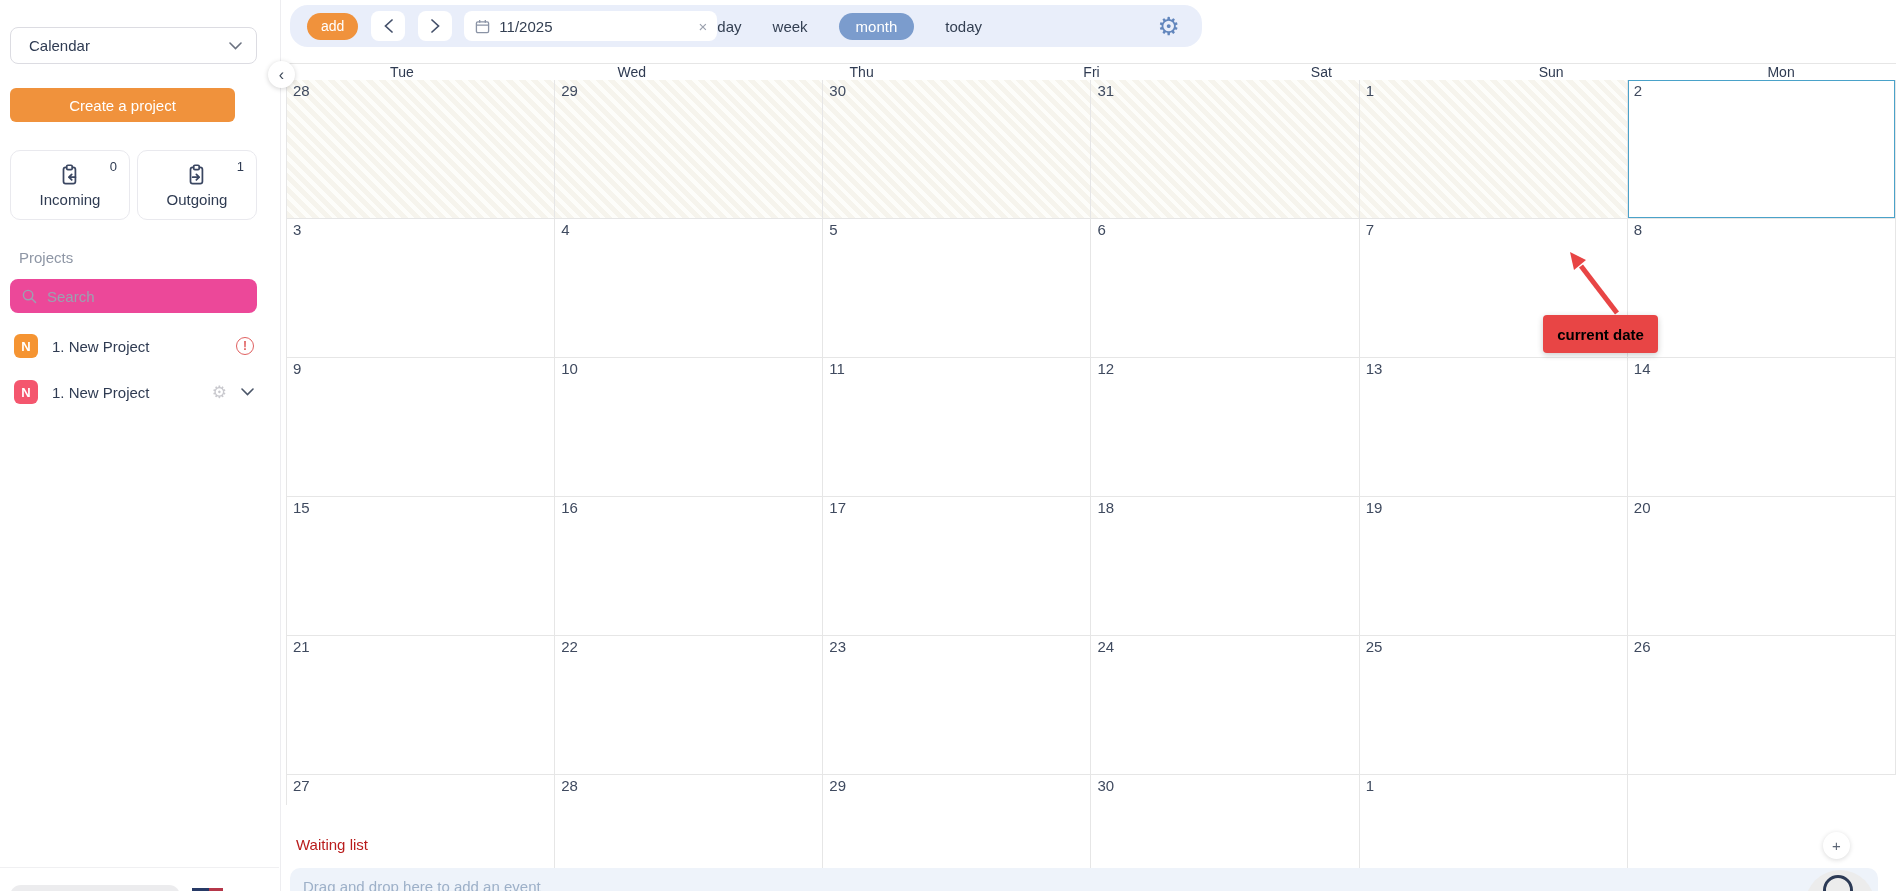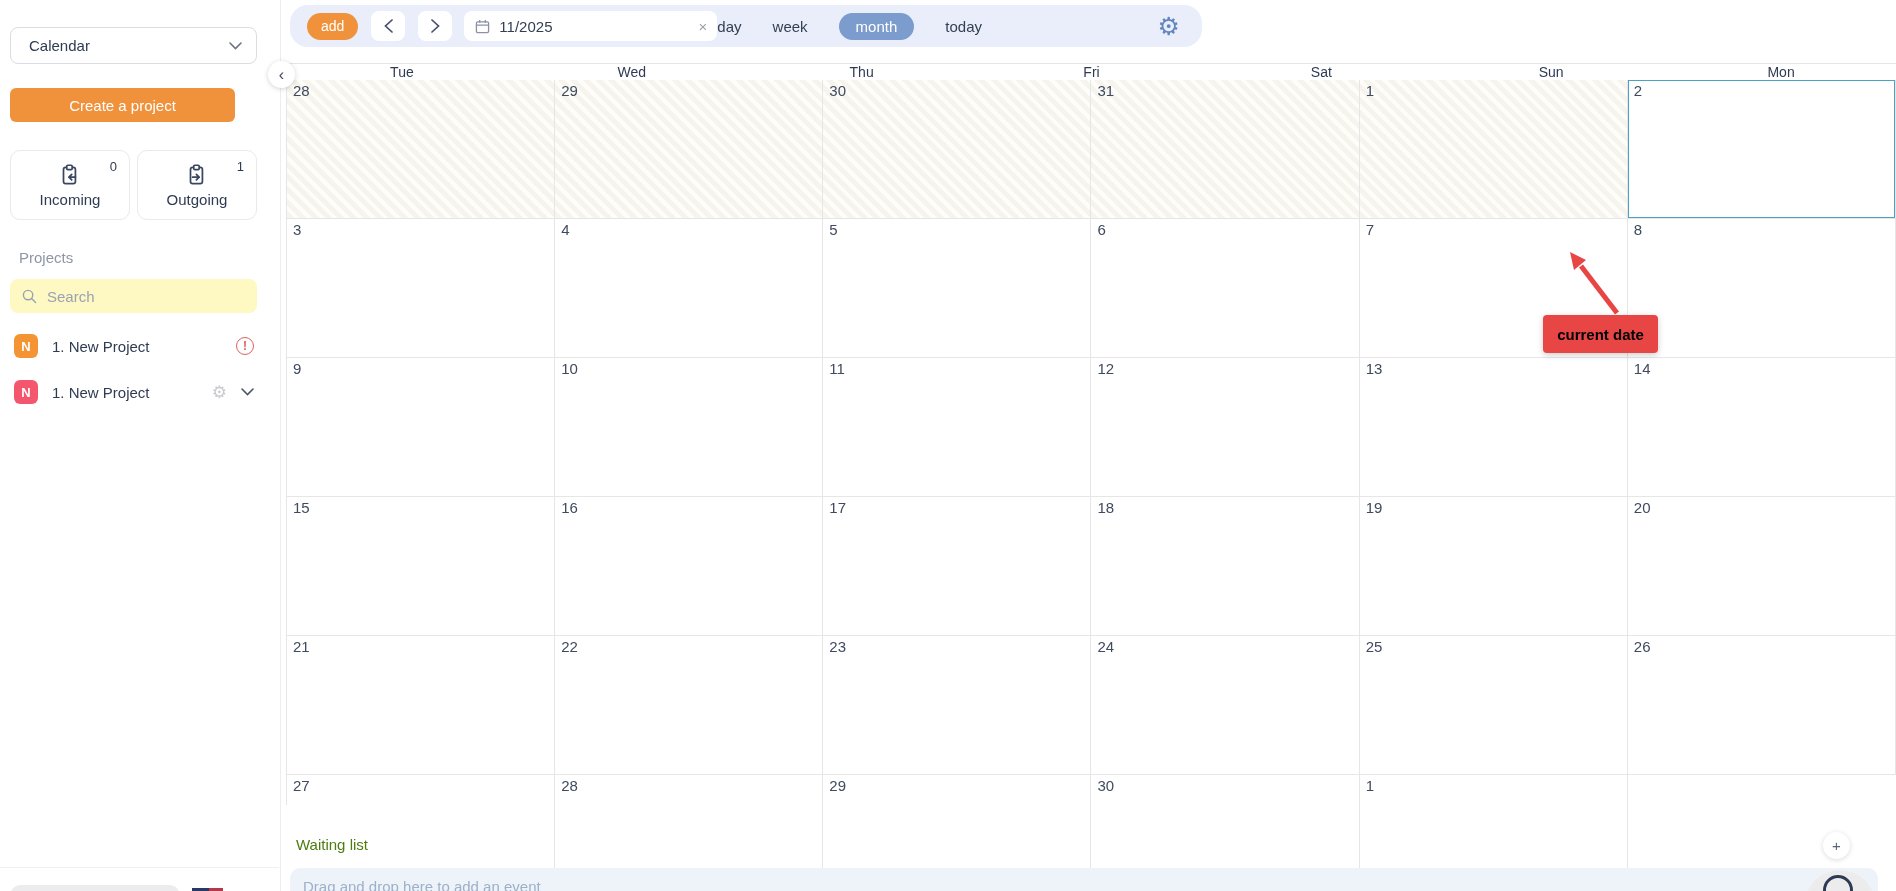--- a/index.html
+++ b/index.html
@@ -17,21 +17,21 @@
   .create-btn { display:block; margin:24px 23px 0 10px; width:225px; height:34px; border:none;
     border-radius:6px; background:#f0923c; color:#fff; font-size:15px; cursor:pointer;
     font-family:"Liberation Sans", sans-serif; }
   .cards { display:flex; gap:7px; margin:28px 23px 0 10px; }
   .card { flex:1; height:70px; border:1px solid #e9e9ee; border-radius:10px; background:#fff;
     position:relative; display:flex; flex-direction:column; align-items:center; justify-content:center;
     cursor:pointer; }
   .card .count { position:absolute; top:8px; right:12px; font-size:13px; color:#2f3b52; }
   .card .clabel { font-size:15px; color:#2f3b52; margin-top:3px; }
   .projects-label { margin:29px 0 0 19px; font-size:15px; color:#8e96a5; }
-  .search { margin:13px 23px 0 10px; height:34px; background:#fef9c3; border-radius:8px;
+  .search { margin:13px 23px 0 10px; height:34px; background:#ec4899; border-radius:8px;
     display:flex; align-items:center; padding:0 10px 0 12px; }
   .search input { border:none; background:transparent; outline:none; margin-left:10px; width:170px;
     font-size:15px; color:#2f3b52; font-family:"Liberation Sans", sans-serif; }
   .search input::placeholder { color:#9aa2b1; }
   .proj-row { display:flex; align-items:center; height:26px; margin:20px 26px 0 14px; cursor:pointer; }
   .avatar { width:24px; height:24px; border-radius:6px; color:#fff; font-size:13px; font-weight:bold;
     display:flex; align-items:center; justify-content:center; }
   .pname { margin-left:14px; font-size:15px; color:#2f3b52; }
   .trail { margin-left:auto; display:flex; align-items:center; gap:14px; }
   .alert { width:18px; height:18px; border:1.5px solid #e06060; border-radius:50%; color:#e06060;
@@ -78,21 +78,21 @@
   .dnum { position:absolute; top:2px; left:6px; font-size:15px; color:#3f4a5f; }
 
   
   .annotation { position:absolute; left:1543px; top:315px; width:115px; height:38px; background:#e84545;
     border-radius:4px; color:#000000; font-size:15px; font-weight:bold; display:flex; align-items:center;
     justify-content:center; box-shadow:0 2px 6px rgba(0,0,0,.2); z-index:6; }
   .arrow-svg { position:absolute; left:1540px; top:240px; width:120px; height:120px; z-index:6;
     pointer-events:none; }
 
   
-  .waiting-label { position:absolute; left:296px; top:836px; font-size:15px; color:#4d7c0f; }
+  .waiting-label { position:absolute; left:296px; top:836px; font-size:15px; color:#b91c1c; }
   .plus-btn { position:absolute; left:1823px; top:832px; width:27px; height:27px; border-radius:50%;
     border:none; background:#fff; box-shadow:0 1px 5px rgba(0,0,0,.15); color:#5a6474; font-size:15px;
     cursor:pointer; display:flex; align-items:center; justify-content:center; z-index:4; }
   .drop-zone { position:absolute; left:290px; top:868px; width:1588px; height:40px; background:#eef3fa;
     border-radius:10px; padding:10px 0 0 13px; font-size:15px; color:#9db0c8; }
   .chat-circle { position:absolute; left:1805px; top:870px; width:70px; height:70px; border-radius:50%;
     background:#ececec; z-index:5; }
   .chat-circle .ring { position:absolute; left:18px; top:5px; width:30px; height:30px; border-radius:50%;
     border:3px solid #2c3a55; }
 

